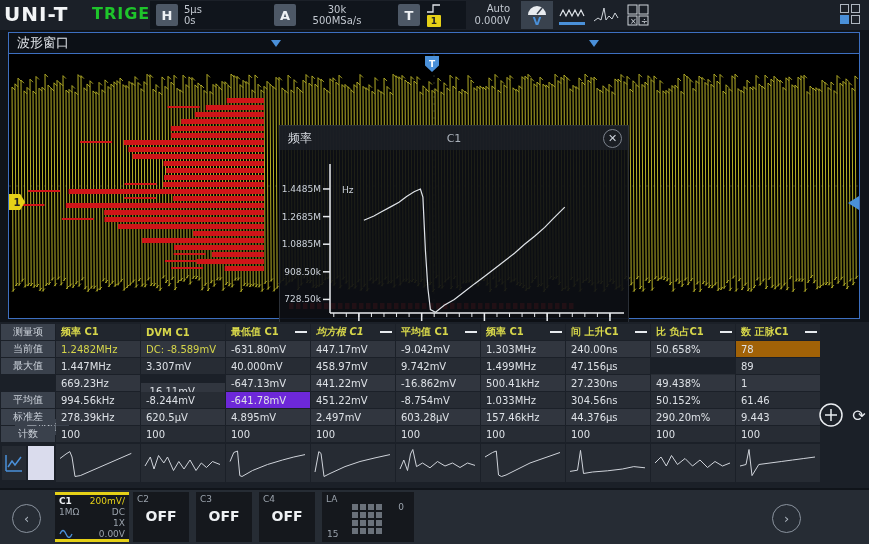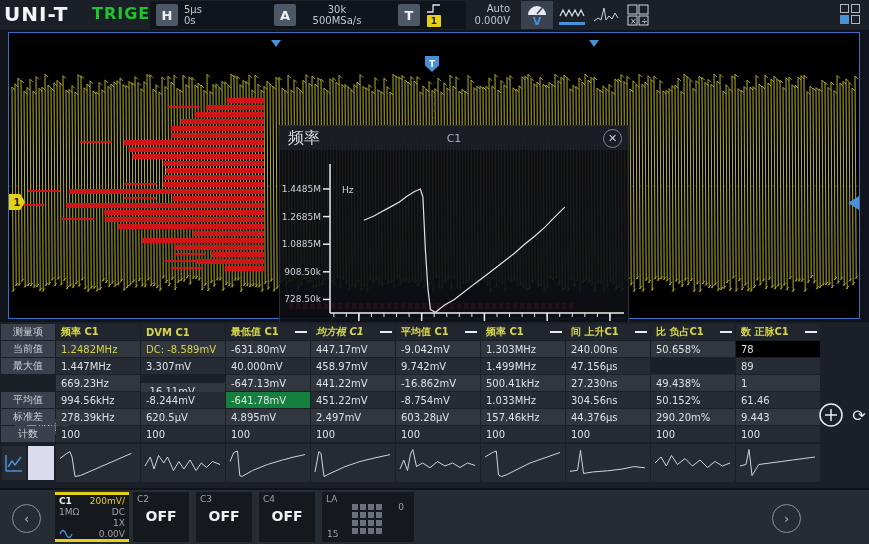--- a/index.html
+++ b/index.html
@@ -41,21 +41,21 @@
       border-bottom:7px solid transparent;border-right:11px solid #4a90d9;}
   .marker-trig-top{left:416px;top:2px;width:14px;height:16px;background:#4a90d9;color:#fff;
       font-size:9px;font-weight:700;display:flex;align-items:center;justify-content:center;
       clip-path:polygon(0 0,100% 0,100% 60%,50% 100%,0 60%);}
 
   
   #popup{left:270px;top:92px;width:350px;height:210px;background:rgba(13,16,21,0.90);
          border:1px solid #2a2f37;box-sizing:border-box;}
   #popup header{position:absolute;left:0;top:0;width:100%;height:24px;background:rgba(28,32,39,0.85);
          display:flex;align-items:center;}
-  #popup .ptitle{margin-left:8px;font-size:16px;color:#d6dae0;}
+  #popup .ptitle{margin-left:8px;font-size:12px;color:#d6dae0;}
   #popup .pch{position:absolute;left:0;right:0;text-align:center;font-size:11px;color:#aab1ba;}
   #popup .pclose{position:absolute;right:6px;top:3px;width:17px;height:17px;border:1px solid #7b828c;
          border-radius:50%;color:#cdd3db;font-size:11px;display:flex;align-items:center;justify-content:center;}
 
   
   #meastable{left:0;top:322px;width:869px;height:166px;background:#1b2028;}
   .mrow{position:absolute;left:0;width:820px;height:17px;}
   .mcell{position:absolute;top:0;height:16px;display:flex;align-items:center;
          padding:0 5px;box-sizing:border-box;font-size:10px;color:#dde1e6;overflow:hidden;white-space:nowrap;}
   .mlabel{justify-content:center;background:#3a414c;color:#ccd2da;}
@@ -158,20 +158,23 @@
       <div class="layout-ico">
         <div></div>
           <div></div>
           <div class="fill"></div>
           <div></div>
       </div>
     </div>
   </div>
 
   <div id="wavewin" class="abs">
+    <div id="wavetitle" class="abs">
+      <span class="t">波形窗口</span>
+    </div>
     <div class="dd" style="left:262px;"></div>
     <div class="dd" style="left:580px;"></div>
 
     <div id="wavearea" class="abs">
       <svg id="wavesvg" width="850" height="264">
           <line x1="425" y1="0" x2="425" y2="264" stroke="#2a2f25" stroke-width="1" stroke-dasharray="2,5"></line>
           <line x1="0" y1="132" x2="850" y2="132" stroke="#2a2f25" stroke-width="1" stroke-dasharray="2,5"></line>
           <line x1="3" y1="33.07118573250773" x2="4.2" y2="237.6333881457831" stroke="#c9c22c" stroke-width="1" opacity="0.9"></line>
           <line x1="3" y1="33.07118573250773" x2="6" y2="36.07118573250773" stroke="#c9c22c" stroke-width="1" opacity="0.8"></line>
           <line x1="3" y1="237.6333881457831" x2="6" y2="234.6333881457831" stroke="#c9c22c" stroke-width="1" opacity="0.8"></line>
@@ -1175,21 +1178,21 @@
         <div class="mrow" style="top: 19px;">
           <div class="mcell mlabel" style="left: 1px; width: 54px;">当前值</div>
           <div class="mcell" style="left: 56px; width: 84px; background: rgb(49, 54, 63); color: rgb(214, 214, 74);">1.2482MHz</div>
           <div class="mcell" style="left: 141px; width: 84px; background: rgb(49, 54, 63); color: rgb(214, 214, 74);">DC: -8.589mV</div>
           <div class="mcell" style="left: 226px; width: 84px; background: rgb(49, 54, 63);">-631.80mV</div>
           <div class="mcell" style="left: 311px; width: 84px; background: rgb(49, 54, 63);">447.17mV</div>
           <div class="mcell" style="left: 396px; width: 84px; background: rgb(49, 54, 63);">-9.042mV</div>
           <div class="mcell" style="left: 481px; width: 84px; background: rgb(49, 54, 63);">1.303MHz</div>
           <div class="mcell" style="left: 566px; width: 84px; background: rgb(49, 54, 63);">240.00ns</div>
           <div class="mcell" style="left: 651px; width: 84px; background: rgb(49, 54, 63);">50.658%</div>
-          <div class="mcell" style="left: 736px; width: 84px; background: #000000;">78</div>
+          <div class="mcell" style="left: 736px; width: 84px; background: #a16207;">78</div>
         </div>
         <div class="mrow" style="top: 36px;">
           <div class="mcell mlabel" style="left: 1px; width: 54px;">最大值</div>
           <div class="mcell" style="left: 56px; width: 84px; background: rgb(39, 44, 52);">1.447MHz</div>
           <div class="mcell" style="left: 141px; width: 84px; background: rgb(39, 44, 52);">3.307mV</div>
           <div class="mcell" style="left: 226px; width: 84px; background: rgb(39, 44, 52);">40.000mV</div>
           <div class="mcell" style="left: 311px; width: 84px; background: rgb(39, 44, 52);">458.97mV</div>
           <div class="mcell" style="left: 396px; width: 84px; background: rgb(39, 44, 52);">9.742mV</div>
           <div class="mcell" style="left: 481px; width: 84px; background: rgb(39, 44, 52);">1.499MHz</div>
           <div class="mcell" style="left: 566px; width: 84px; background: rgb(39, 44, 52);">47.156μs</div>
@@ -1205,21 +1208,21 @@
           <div class="mcell" style="left: 396px; width: 84px; background: rgb(49, 54, 63);">-16.862mV</div>
           <div class="mcell" style="left: 481px; width: 84px; background: rgb(49, 54, 63);">500.41kHz</div>
           <div class="mcell" style="left: 566px; width: 84px; background: rgb(49, 54, 63);">27.230ns</div>
           <div class="mcell" style="left: 651px; width: 84px; background: rgb(49, 54, 63); text-align: right;">49.438%</div>
           <div class="mcell" style="left: 736px; width: 84px; background: rgb(49, 54, 63);">1</div>
         </div>
         <div class="mrow" style="top: 70px;">
           <div class="mcell mlabel" style="left: 1px; width: 54px;">平均值</div>
           <div class="mcell" style="left: 56px; width: 84px; background: rgb(39, 44, 52);">994.56kHz</div>
           <div class="mcell" style="left: 141px; width: 84px; background: rgb(39, 44, 52);">-8.244mV</div>
-          <div class="mcell" style="left: 226px; width: 84px; background: #15803d;">-641.78mV</div>
+          <div class="mcell" style="left: 226px; width: 84px; background: #6d28d9;">-641.78mV</div>
           <div class="mcell" style="left: 311px; width: 84px; background: rgb(39, 44, 52);">451.22mV</div>
           <div class="mcell" style="left: 396px; width: 84px; background: rgb(39, 44, 52);">-8.754mV</div>
           <div class="mcell" style="left: 481px; width: 84px; background: rgb(39, 44, 52);">1.033MHz</div>
           <div class="mcell" style="left: 566px; width: 84px; background: rgb(39, 44, 52);">304.56ns</div>
           <div class="mcell" style="left: 651px; width: 84px; background: rgb(39, 44, 52);">50.152%</div>
           <div class="mcell" style="left: 736px; width: 84px; background: rgb(39, 44, 52);">61.46</div>
         </div>
         <div class="mrow" style="top: 87px;">
           <div class="mcell mlabel" style="left: 1px; width: 54px;">标准差</div>
           <div class="mcell" style="left: 56px; width: 84px; background: rgb(49, 54, 63);">278.39kHz</div>

